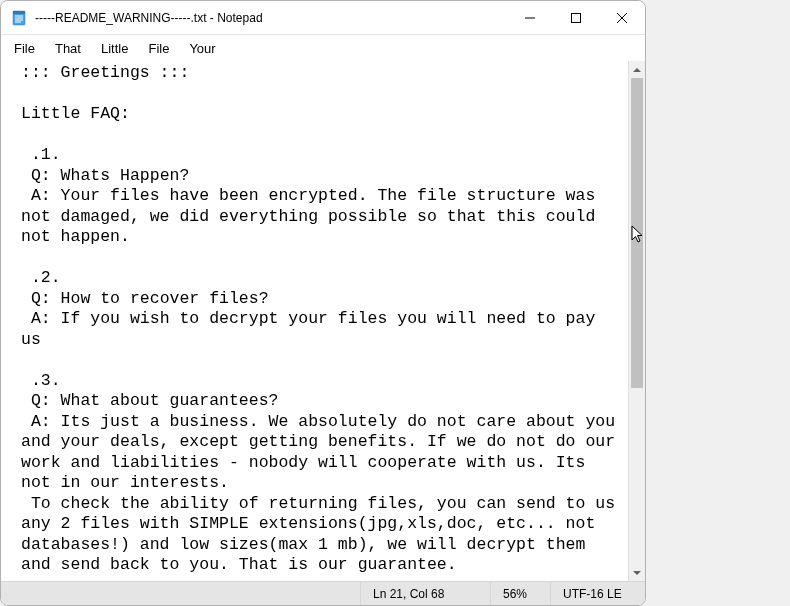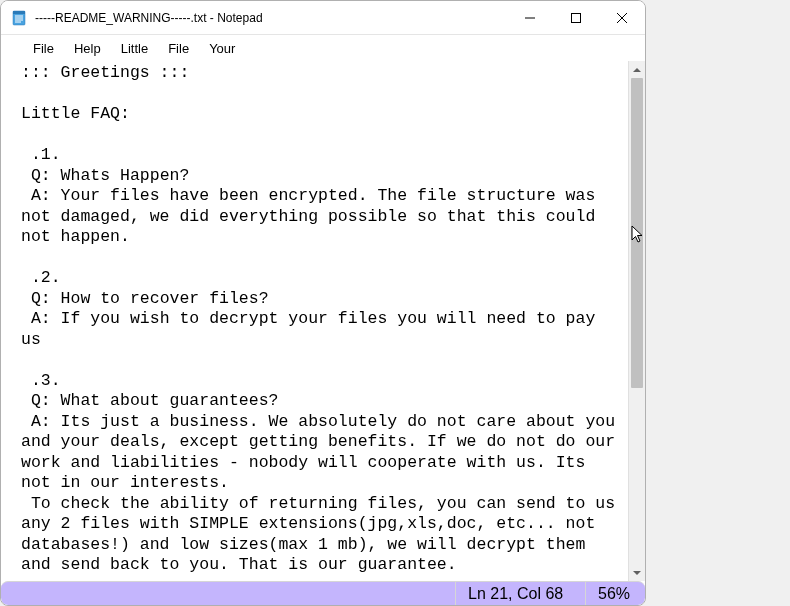--- a/index.html
+++ b/index.html
@@ -51,21 +51,21 @@
       display: flex;
       align-items: center;
       justify-content: center;
       cursor: pointer;
     }
     .win-btn svg { width: 10px; height: 10px; }
     .menubar {
       height: 26px;
       display: flex;
       align-items: center;
-      padding: 0 22px;
+      padding: 0 3px;
       background: #fff;
       gap: 0;
     }
     .menu-item {
       font-size: 13px;
       color: #000;
       padding: 2px 10px;
       cursor: pointer;
     }
     .content-wrap {
@@ -109,27 +109,26 @@
     }
     .cursor-arrow {
       position: absolute;
       right: 0px;
       top: 164px;
       pointer-events: none;
       z-index: 10;
     }
     .statusbar {
       height: 24px;
-      background: #c4b5fd;
+      background: #e5e5e5;
       border-top: 1px solid #d6d6d6;
       display: flex;
       align-items: center;
-      font-size: 16px;
-      color: #000;
-      border-radius: 7px;
+      font-size: 12px;
+      color: #000;
     }
     .status-cell {
       padding: 0 12px;
       border-left: 1px solid #d6d6d6;
       height: 100%;
       display: flex;
       align-items: center;
     }
     .status-spacer { flex: 1; }
   </style>
@@ -165,21 +164,21 @@
         <svg viewBox="0 0 10 10">
             <line x1="0" y1="0" x2="10" y2="10" stroke="#000" stroke-width="1"></line>
             <line x1="10" y1="0" x2="0" y2="10" stroke="#000" stroke-width="1"></line>
           </svg>
       </div>
     </div>
   </div>
 
   <div class="menubar">
     <div class="menu-item">File</div>
-    <div class="menu-item">Help</div>
+    <div class="menu-item">That</div>
     <div class="menu-item">Little</div>
     <div class="menu-item">File</div>
     <div class="menu-item">Your</div>
   </div>
 
   <div class="content-wrap">
     <div class="content">::: Greetings :::
 
 Little FAQ:
 
@@ -216,15 +215,16 @@
       <svg width="14" height="20" viewBox="0 0 14 20">
         <path d="M1 1 L1 15 L4.5 11.5 L7 17 L9 16 L6.5 10.5 L11 10.5 Z" fill="#fff" stroke="#000" stroke-width="1"></path>
       </svg>
     </div>
   </div>
 
   <div class="statusbar">
     <div class="status-spacer"></div>
     <div class="status-cell" style="min-width:130px">Ln 21, Col 68</div>
     <div class="status-cell" style="min-width:60px">56%</div>
+    <div class="status-cell" style="min-width:95px">UTF-16 LE</div>
   </div>
 
 </div>
 
 </body></html>

